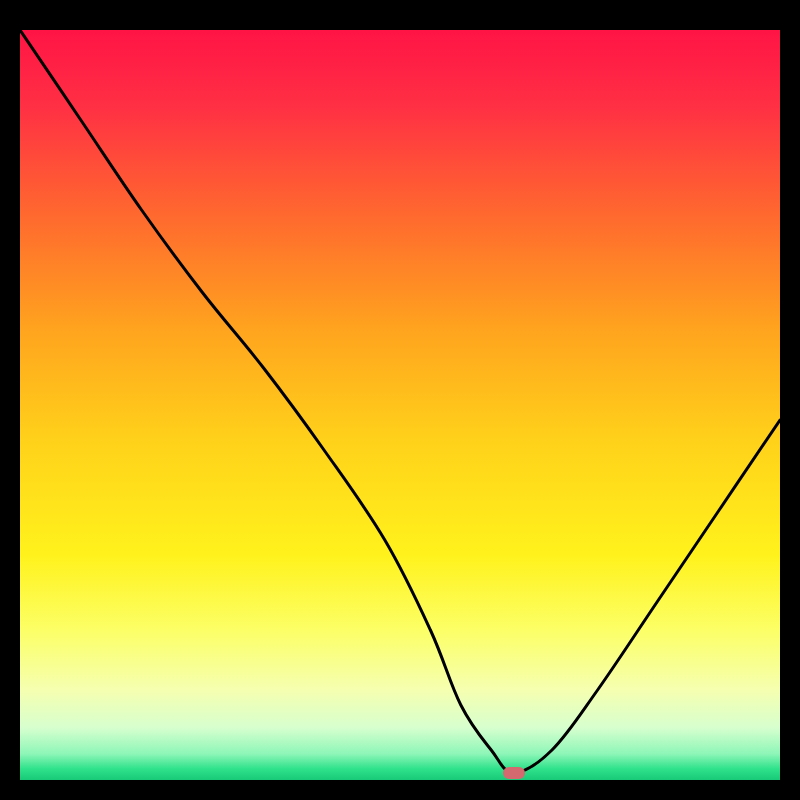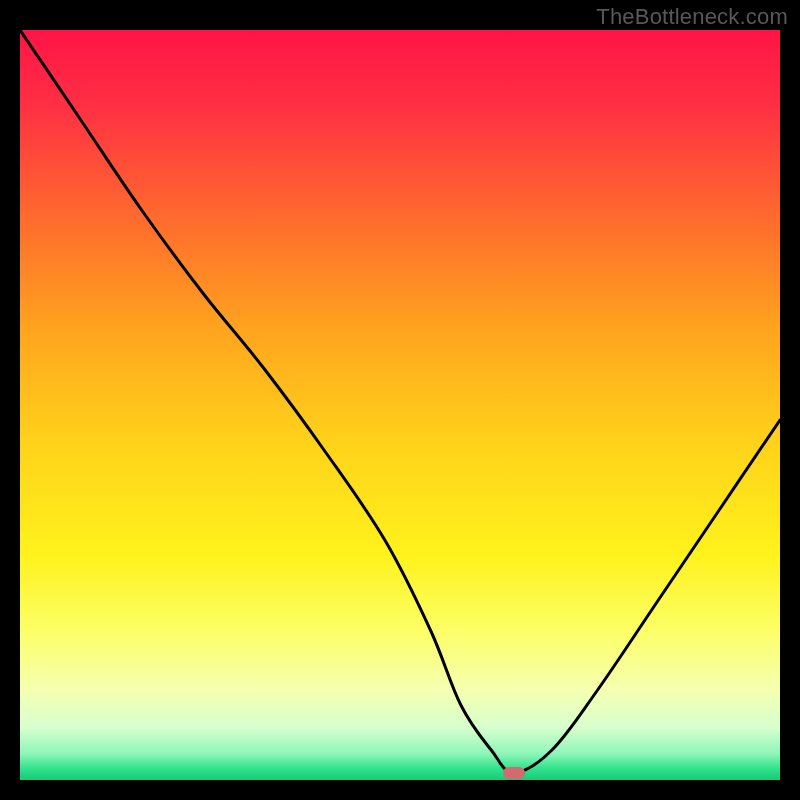--- a/index.html
+++ b/index.html
@@ -56,21 +56,20 @@
     border-radius: 6px;
     background: #d46a6f;
     transform: translate(-50%, -50%);
   }
 </style>
 </head>
 <body>
 
 <div class="frame">
 
-  <div class="watermark">TheBottleneck.com</div>
 
   <div class="plot">
 
     <svg class="gradient" viewBox="0 0 760 750" preserveAspectRatio="none">
       <defs>
         <linearGradient id="bgGrad" x1="0" y1="0" x2="0" y2="1">
             <stop offset="0%" stop-color="#ff1445"></stop>
             <stop offset="10%" stop-color="#ff2f44"></stop>
             <stop offset="25%" stop-color="#ff6a2e"></stop>
             <stop offset="40%" stop-color="#ffa41e"></stop>

